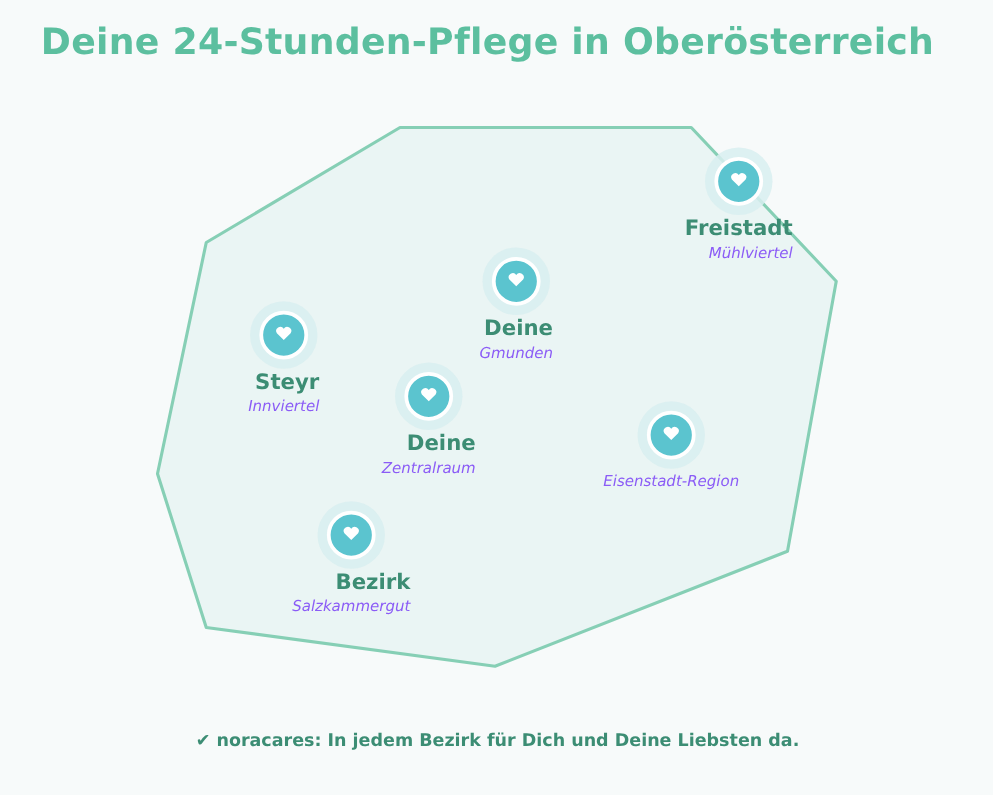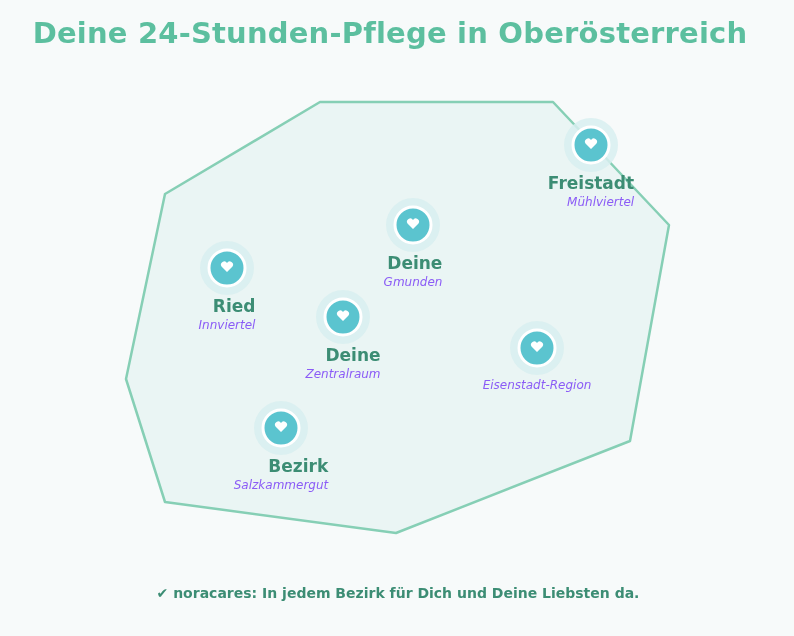--- a/index.html
+++ b/index.html
@@ -88,21 +88,21 @@
 <div id="labels">
     <div class="marker-label" style="left: 591px; top: 173px;">
       <span class="city-name">Freistadt</span>
       <span class="city-sub">Mühlviertel</span>
     </div>
     <div class="marker-label" style="left: 413px; top: 253px;">
       <span class="city-name">Deine</span>
       <span class="city-sub">Gmunden</span>
     </div>
     <div class="marker-label" style="left: 227px; top: 296px;">
-      <span class="city-name">Ried</span>
+      <span class="city-name">Steyr</span>
       <span class="city-sub">Innviertel</span>
     </div>
     <div class="marker-label" style="left: 343px; top: 345px;">
       <span class="city-name">Deine</span>
       <span class="city-sub">Zentralraum</span>
     </div>
     <div class="marker-label" style="left: 537px; top: 376px;">
       <span class="city-sub">Eisenstadt-Region</span>
     </div>
     <div class="marker-label" style="left: 281px; top: 456px;">

